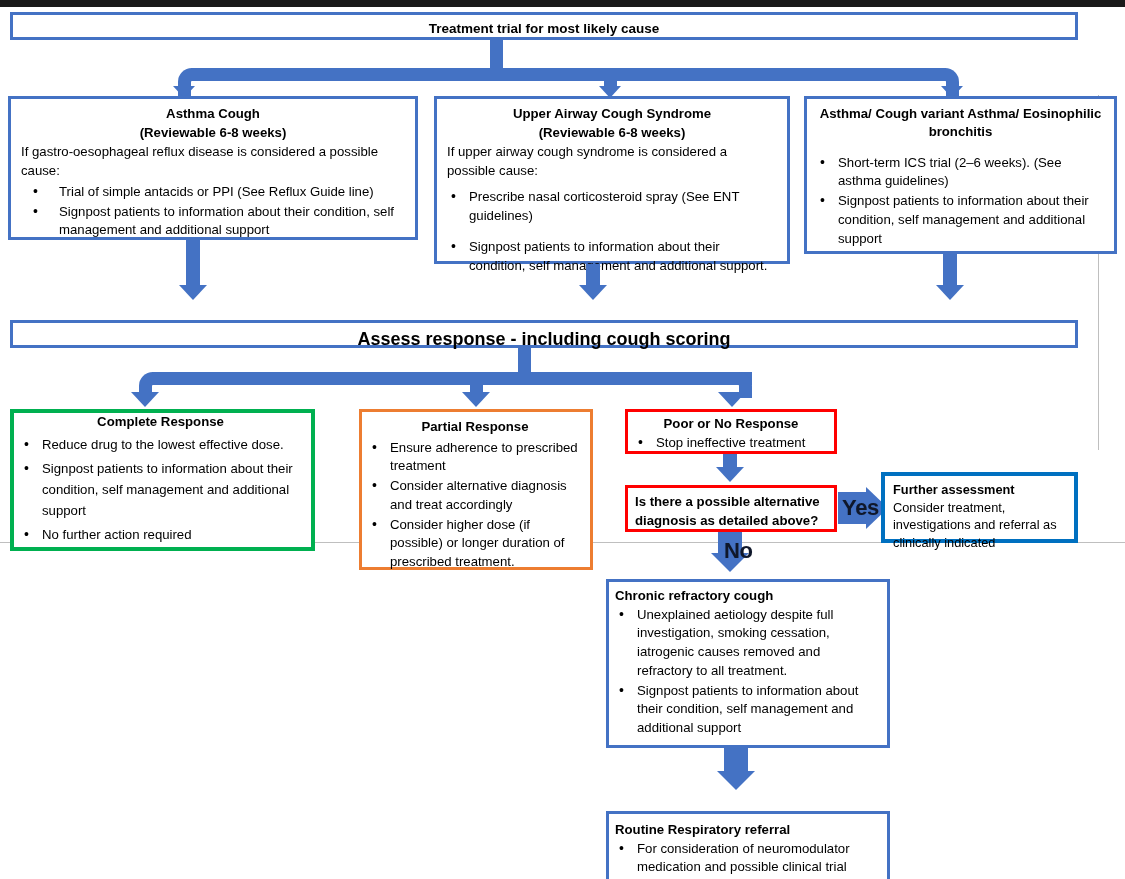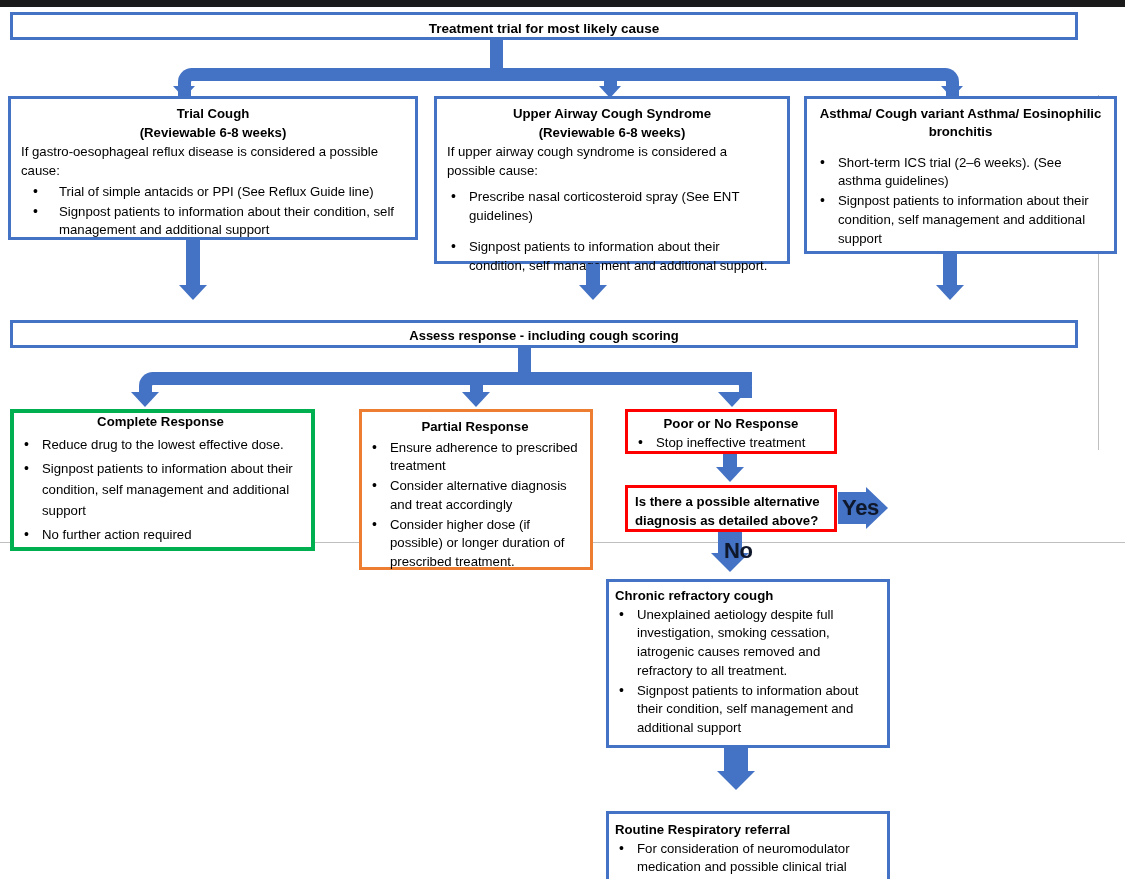--- a/index.html
+++ b/index.html
@@ -120,21 +120,21 @@
   <div class="head-down sm" style="left:173px; top:86px;"></div>
 
   <div class="stem" style="left:604px; top:78px; width:13px; height:9px;"></div>
   <div class="head-down sm" style="left:599px; top:86px;"></div>
 
   <div class="stem" style="left:946px; top:90px; width:13px; height:7px;"></div>
   <div class="head-down sm" style="left:941px; top:86px;"></div>
 
   <div class="box blue" style="left:8px; top:96px; width:410px; height:144px;">
     <div class="pad" style="padding:6px 10px 0 10px;">
-      <div class="title-c">Trial Cough</div>
+      <div class="title-c">Asthma Cough</div>
       <div class="title-c">(Reviewable 6-8 weeks)</div>
       <div class="body-l" style="margin-top:1px;">If gastro-oesophageal reflux disease is considered a possible cause:</div>
       <ul class="bul wide" style="margin-top:2px;">
         <li>Trial of simple antacids or PPI (See Reflux Guide line)</li>
         <li>Signpost patients to information about their condition, self management and additional support</li>
       </ul>
     </div>
   </div>
 
   <div class="box blue" style="left:434px; top:96px; width:356px; height:168px;">
@@ -162,21 +162,21 @@
   <div class="stem" style="left:186px; top:240px; width:14px; height:46px;"></div>
   <div class="head-down" style="left:179px; top:285px;"></div>
 
   <div class="stem" style="left:586px; top:264px; width:14px; height:22px;"></div>
   <div class="head-down" style="left:579px; top:285px;"></div>
 
   <div class="stem" style="left:943px; top:254px; width:14px; height:32px;"></div>
   <div class="head-down" style="left:936px; top:285px;"></div>
 
   <div class="box blue" style="left:10px; top:320px; width:1068px; height:28px;">
-    <div class="pad title-c" style="padding-top:4px; font-size:13px;">Assess response - including cough scoring</div>
+    <div class="pad title-c" style="padding-top:4px; font-size:18px;">Assess response - including cough scoring</div>
   </div>
 
   <div class="stem" style="left:518px; top:348px; width:13px; height:32px;"></div>
   <div class="stem" style="left:152px; top:372px; width:600px; height:13px;"></div>
   <div class="elbow" style="left:139px; top:372px; width:26px; height:26px; border-left-width:13px; border-top-width:13px; border-top-left-radius:14px;"></div>
   <div class="elbow" style="left:726px; top:372px; width:26px; height:26px; border-right-width:13px; border-top-width:13px; border-top-right-radius:14px;"></div>
 
   <div class="stem" style="left:139px; top:394px; width:13px; height:2px;"></div>
   <div class="head-down" style="left:131px; top:392px;"></div>
 
@@ -224,20 +224,26 @@
     <div class="pad" style="padding:5px 7px 0 7px;">
       <div class="title-l">Is there a possible alternative</div>
       <div class="title-l">diagnosis as detailed above?</div>
     </div>
   </div>
 
   <div class="stem" style="left:838px; top:492px; width:28px; height:32px;"></div>
   <div class="head-right" style="left:866px; top:487px;"></div>
   <div class="label-yn" style="left:842px; top:495px;">Yes</div>
 
+  <div class="box brightblue" style="left:881px; top:472px; width:197px; height:71px;">
+    <div class="pad" style="padding:5px 8px 0 8px;">
+      <div class="title-l" style="font-size:12.8px;">Further assessment</div>
+      <div class="body-l" style="font-size:12.8px; line-height:1.35;">Consider treatment, investigations and referral as clinically indicated</div>
+    </div>
+  </div>
 
   <div class="stem" style="left:718px; top:532px; width:24px; height:22px;"></div>
   <div class="head-down lg" style="left:711px; top:553px;"></div>
   <div class="label-yn" style="left:724px; top:538px;">No</div>
 
   <div class="box blue" style="left:606px; top:579px; width:284px; height:169px;">
     <div class="pad" style="padding:5px 8px 0 6px;">
       <div class="title-l">Chronic refractory cough</div>
       <ul class="bul" style="margin-top:0px;">
         <li>Unexplained aetiology despite full investigation, smoking cessation, iatrogenic causes removed and refractory to all treatment.</li>

